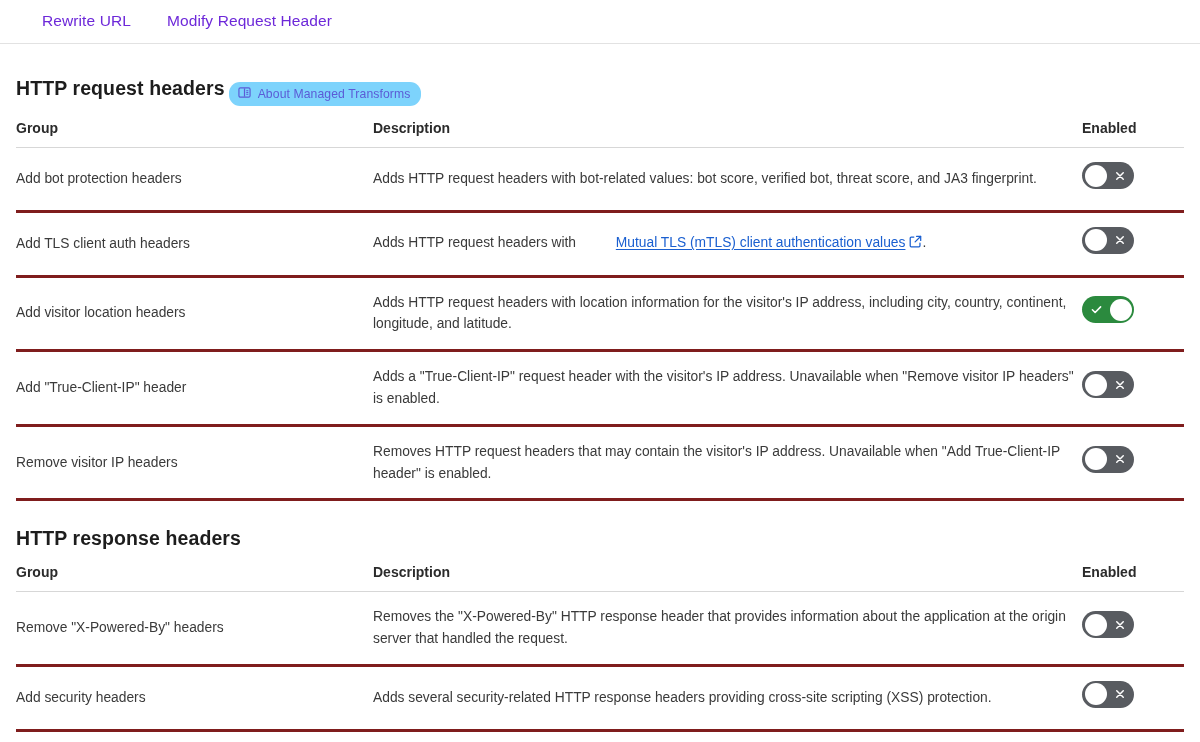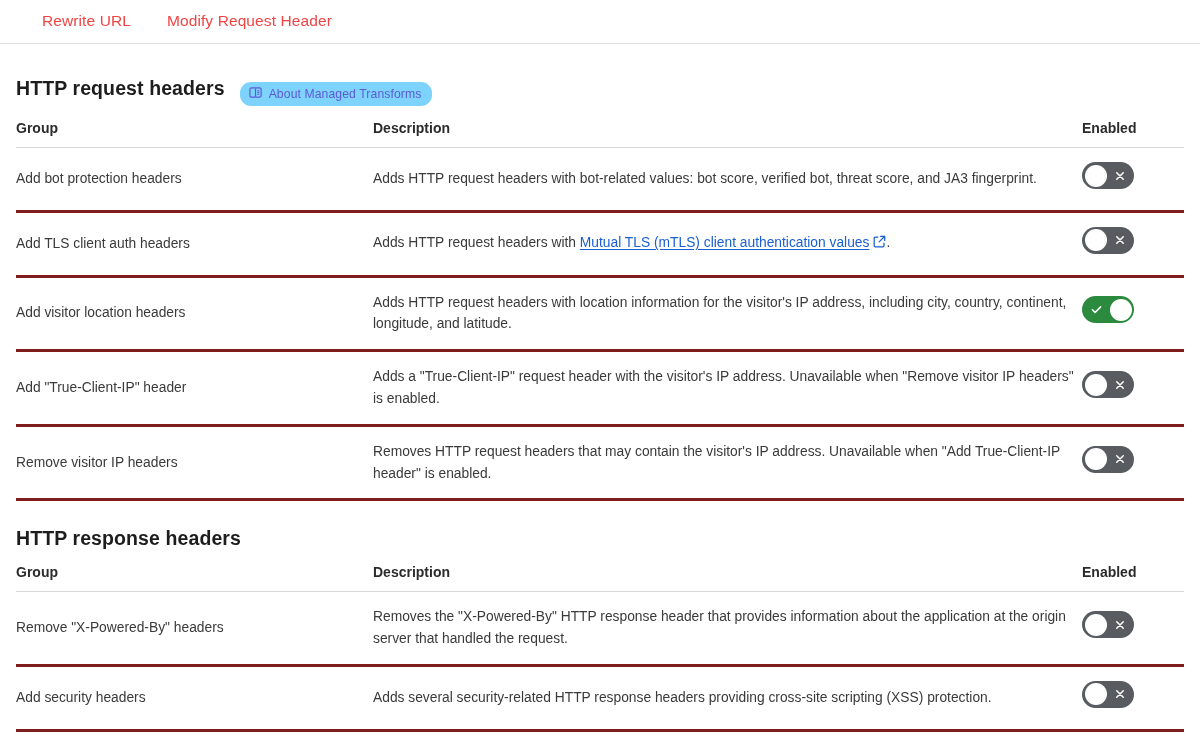--- a/index.html
+++ b/index.html
@@ -20,21 +20,21 @@
     height: 44px;
     display: flex;
     align-items: flex-start;
     padding-left: 24px;
     border-bottom: 1px solid #e2e2e2;
   }
   .tab {
     position: relative;
     font-size: 15.5px;
     line-height: 1;
-    color: #ef4444;
+    color: #6d28d9;
     padding: 13px 18px 0 18px;
     white-space: nowrap;
     cursor: pointer;
     letter-spacing: .1px;
   }
   .tab.active {
     color: #1d1d1d;
     font-weight: 600;
   }
   .tab.active::after {
@@ -47,21 +47,21 @@
   }
 
   
   .page { padding: 0 16px; }
 
   .section { margin-top: 0; }
 
   .section-head {
     display: flex;
     align-items: center;
-    gap: 15px;
+    gap: 4px;
     padding-top: 26px;
     padding-bottom: 8px;
   }
   .section-title {
     font-size: 19.5px;
     font-weight: 700;
     color: #1d1d1d;
     letter-spacing: .1px;
   }
 
@@ -111,20 +111,21 @@
   }
   td.group { padding-right: 16px; }
   td.desc  { padding-right: 34px; }
   td.enabled { text-align: left; }
 
   .desc-link {
     color: #1a5fd0;
     text-decoration: underline;
     text-underline-offset: 2px;
     cursor: pointer;
+    margin-left: 36px;
   }
   .ext-icon {
     display: inline-block;
     vertical-align: -1px;
     margin-left: 4px;
     margin-right: 0px;
   }
 
   
   .toggle {

